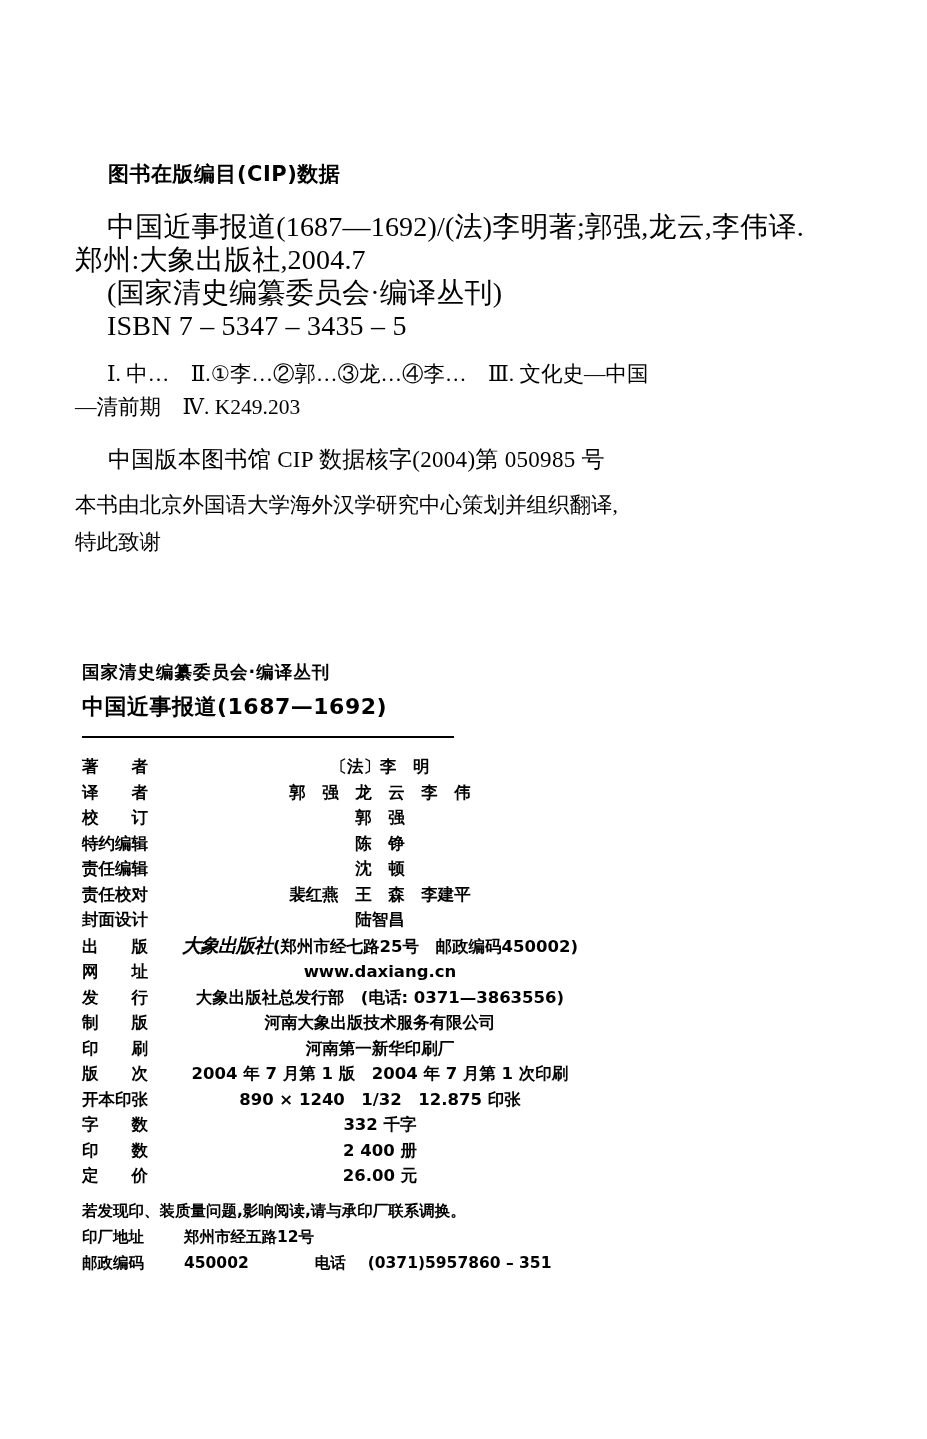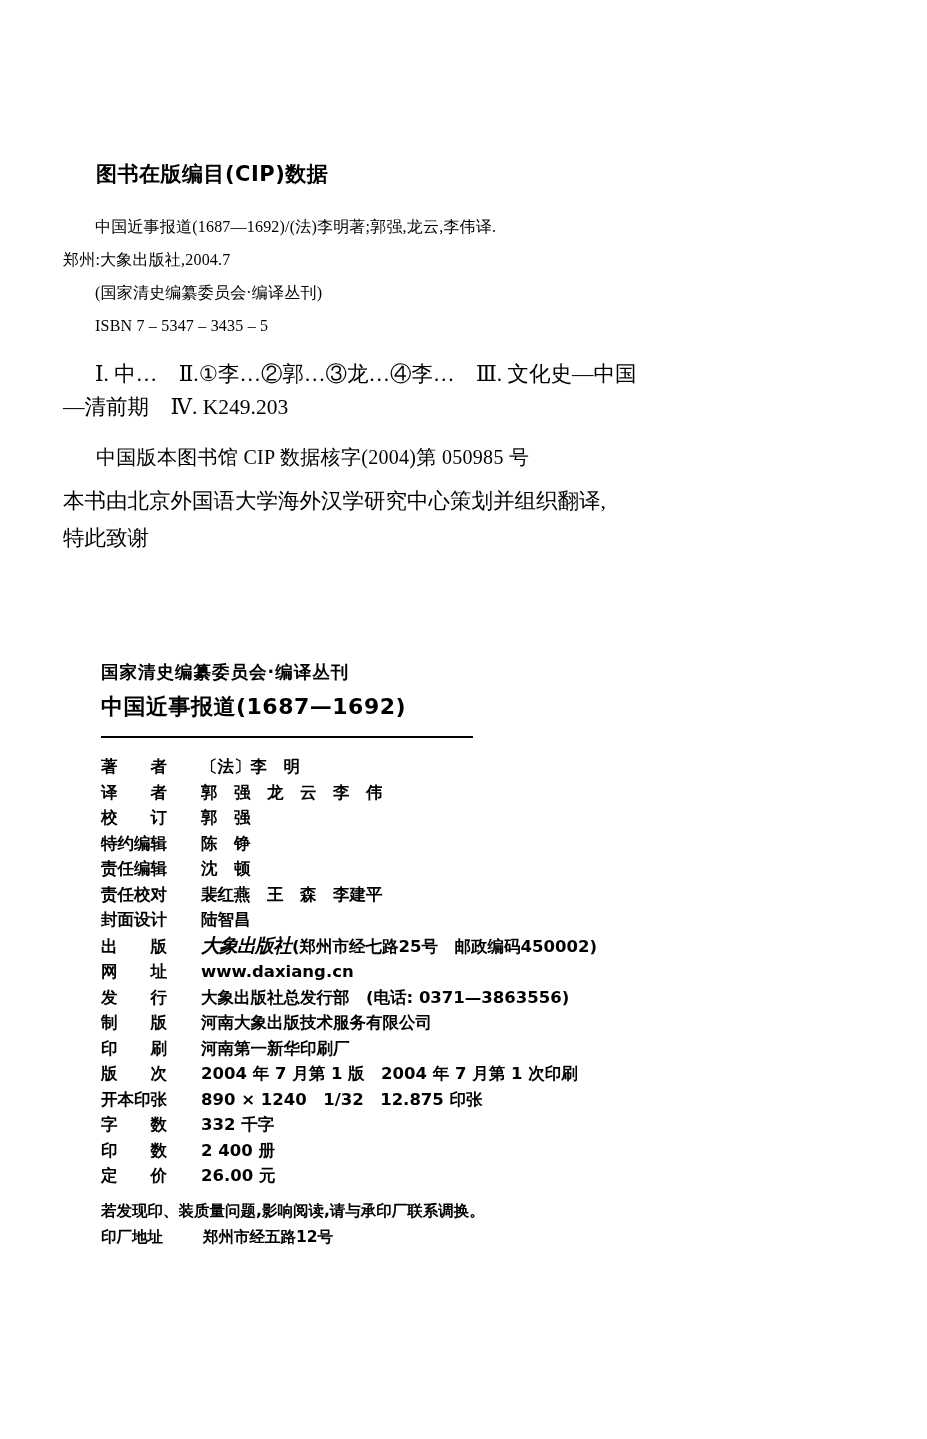--- a/index.html
+++ b/index.html
@@ -18,63 +18,63 @@
   .page {
     position: absolute;
     left: 0; top: 0;
     width: 927px;
     height: 1439px;
   }
 
   
   .cip-block {
     position: absolute;
-    left: 63px;
+    left: 75px;
     top: 160px;
     width: 790px;
   }
   .cip-title {
     font-family: "DejaVu Sans", "Liberation Sans", sans-serif;
     font-weight: bold;
     font-size: 21px;
     letter-spacing: 0.5px;
     margin-bottom: 22px;
     margin-left: 33px;
   }
   .cip-line {
-    font-size: 16px;
+    font-size: 28px;
     line-height: 33px;
     letter-spacing: 0.2px;
   }
   .indent {
     text-indent: 32px;
   }
   .cip-gap {
     height: 16px;
   }
   .cip-class {
     font-size: 21.5px;
     line-height: 33px;
   }
   .cip-core {
-    font-size: 20px;
+    font-size: 23px;
     margin-top: 20px;
     margin-left: 33px;
     letter-spacing: 0.3px;
   }
   .cip-note {
     font-size: 21.5px;
     line-height: 37px;
     margin-top: 12px;
   }
 
   
   .colophon {
     position: absolute;
-    left: 101px;
+    left: 82px;
     top: 660px;
     width: 700px;
   }
   .series-line {
     font-family: "DejaVu Sans", "Liberation Sans", sans-serif;
     font-weight: bold;
     font-size: 17.5px;
     letter-spacing: 1px;
     margin-bottom: 8px;
   }
@@ -104,20 +104,21 @@
     white-space: nowrap;
   }
   td.label {
     font-weight: bold;
     width: 100px;
     letter-spacing: 0px;
   }
   td.value {
     font-weight: bold;
     padding-left: 2px;
+    text-align: center;
   }
   .pub-logo {
     font-family: "Liberation Serif", "DejaVu Serif", serif;
     font-weight: bold;
     font-style: italic;
     font-size: 19px;
     letter-spacing: -1px;
     margin-right: 1px;
   }
 
@@ -242,17 +243,20 @@
           <td class="value">26.00 元</td>
         </tr>
       </tbody>
     </table>
 
     <div class="footer-notes">
       <div class="fn-row">若发现印、装质量问题,影响阅读,请与承印厂联系调换。</div>
       <div class="fn-row">
         <span class="fn-label">印厂地址</span><span>郑州市经五路12号</span>
       </div>
+      <div class="fn-row">
+        <span class="fn-label">邮政编码</span><span>450002</span><span class="fn-gap"></span><span>电话</span><span style="display:inline-block;width:22px;"></span><span>(0371)5957860 – 351</span>
+      </div>
     </div>
 
   </div>
 
 </div>
 
 </body></html>

